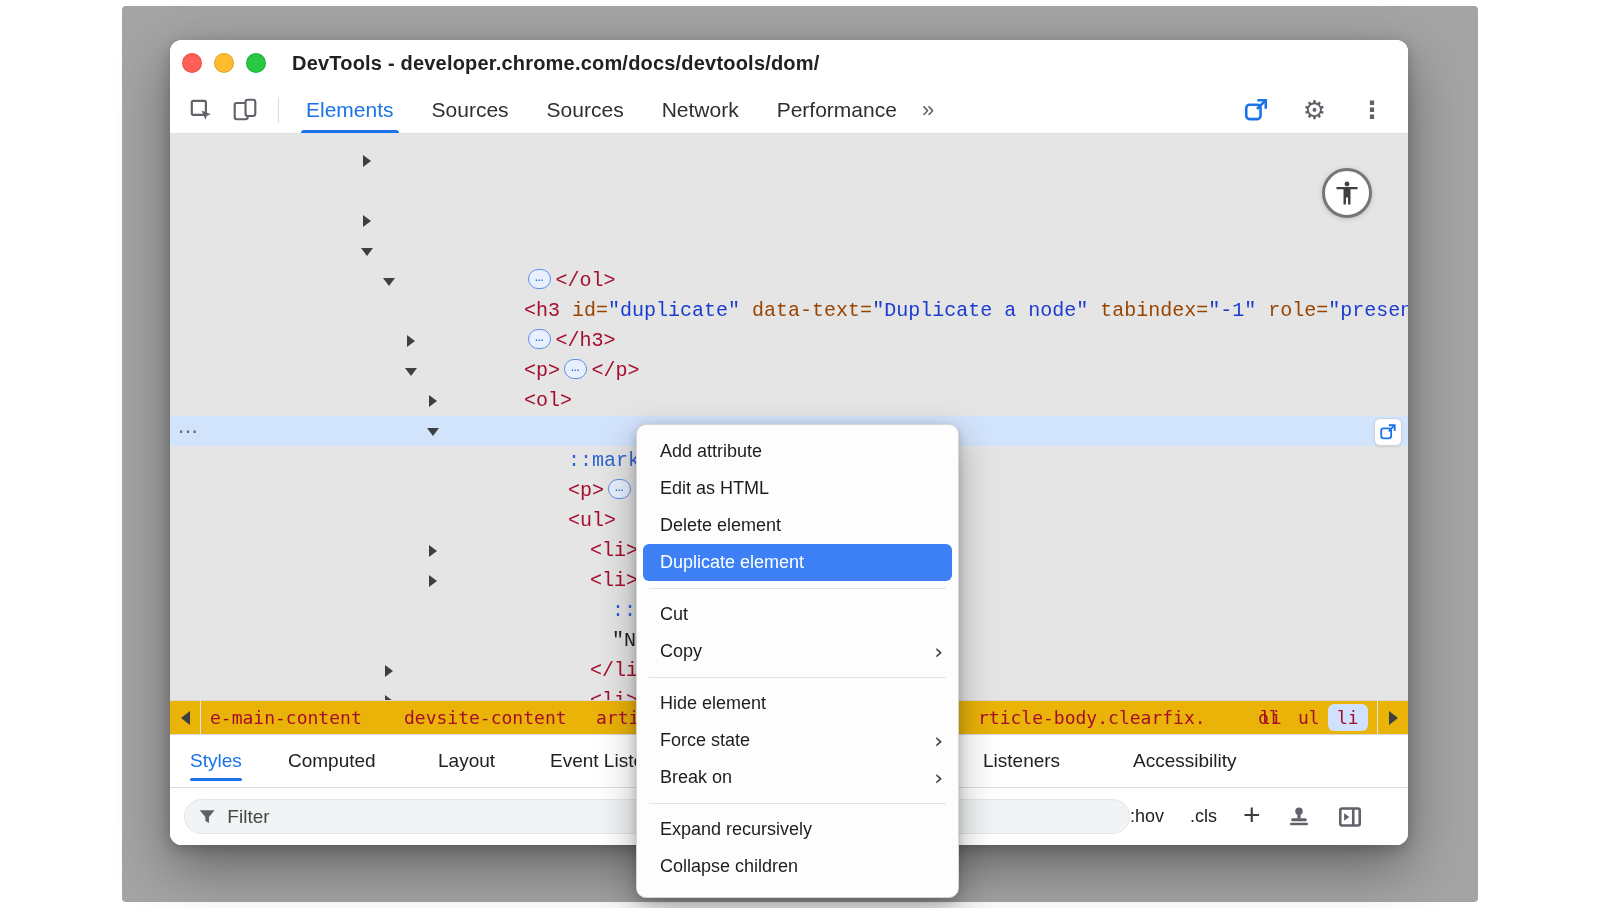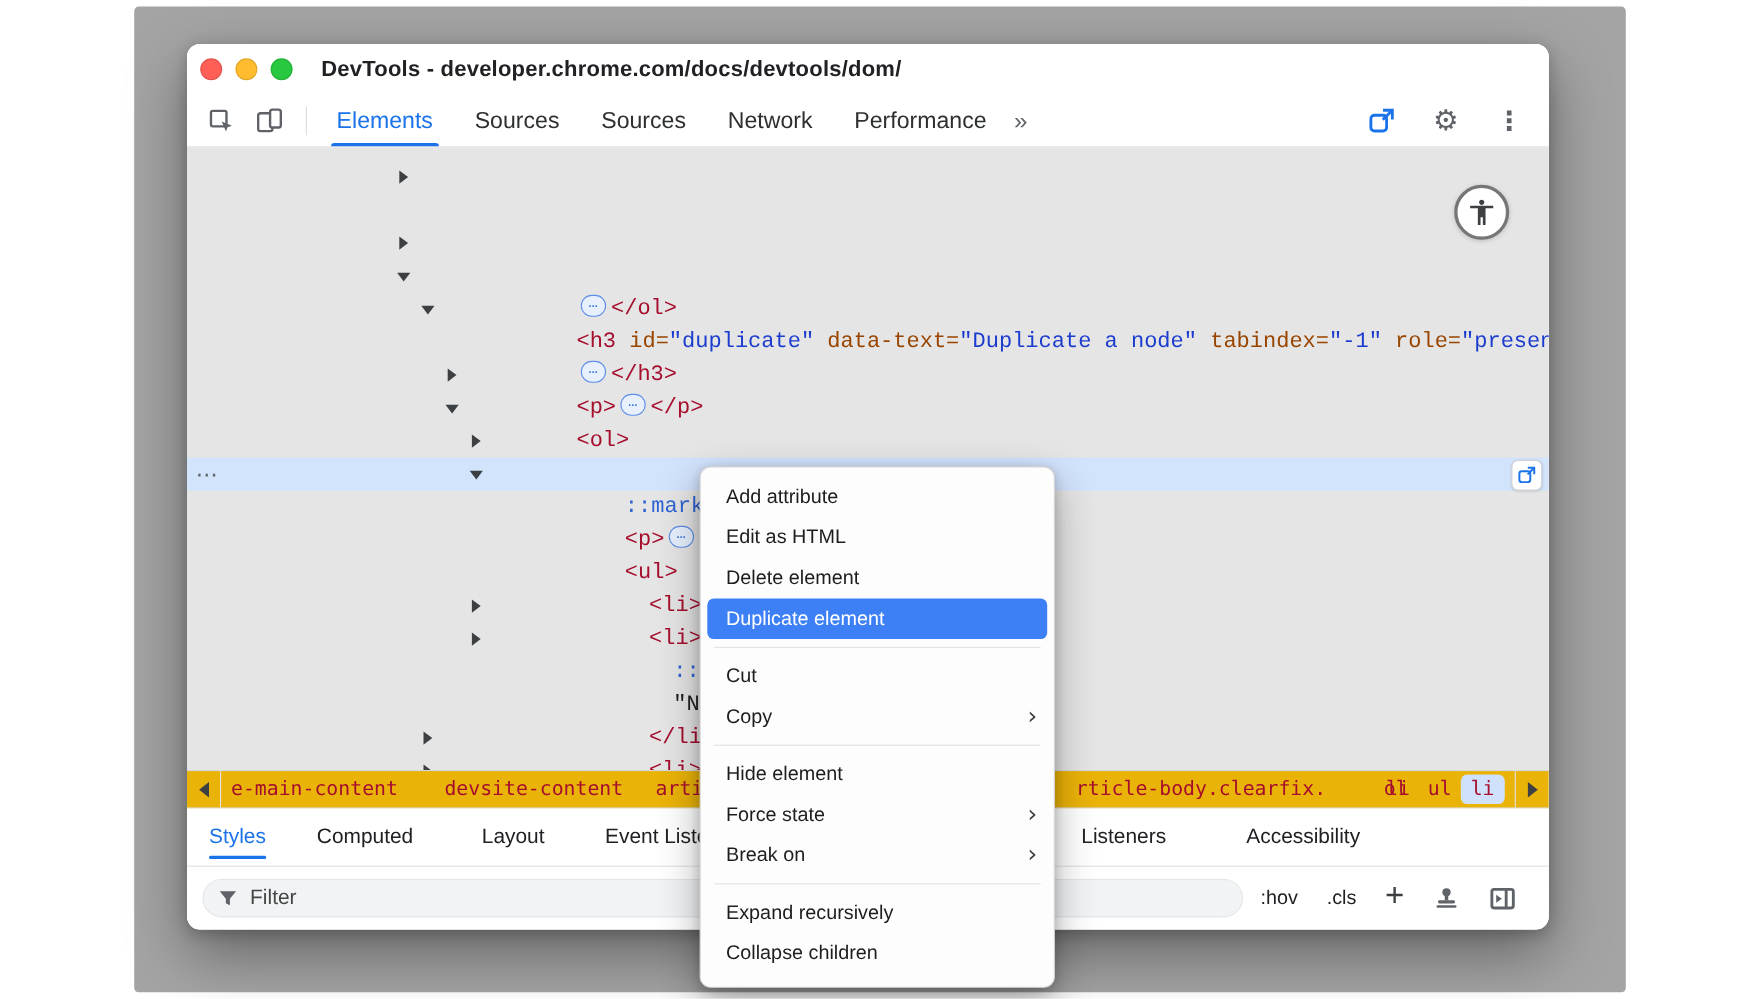--- a/index.html
+++ b/index.html
@@ -96,21 +96,21 @@
   .ptabs > div:nth-of-type(6){left:963px;}
   .ptab.active{color:#1a73e8;font-weight:500;}
   .ptab.active::after{content:"";position:absolute;left:0;right:0;bottom:6px;height:3px;background:#1a73e8;border-radius:3px;}
 
   
   .fbar{position:absolute;left:0;right:0;bottom:0;height:57px;background:#fff;display:flex;align-items:center;padding:0 14px;box-sizing:border-box;}
   .finput{width:946px;box-sizing:border-box;height:35px;border-radius:18px;background:#f1f3f4;border:1px solid #e3e6e9;
           display:flex;align-items:center;padding:0 13px;gap:9px;}
   .finput input{border:none;outline:none;background:transparent;font-family:"Liberation Sans",sans-serif;font-size:19px;color:#202124;width:100%;}
   .finput input::placeholder{color:#444746;opacity:1;}
-  .fright{display:flex;align-items:center;margin-left:16px;gap:26px;color:#202124;font-size:18px;}
+  .fright{display:flex;align-items:center;margin-left:0;gap:26px;color:#202124;font-size:18px;}
   .plus{font-size:30px;font-weight:300;color:#3c4043;line-height:1;margin-top:-3px;}
 
   
   .cmenu{position:absolute;left:636px;top:424px;width:323px;height:474px;background:#fdfdfd;border:1px solid #d6d6d6;
          border-radius:10px;box-shadow:0 14px 38px rgba(0,0,0,.30),0 3px 10px rgba(0,0,0,.18);overflow:hidden;
          padding-top:8px;box-sizing:border-box;font-size:18px;color:#1d1d1f;z-index:50;}
   .mi{height:37px;line-height:37px;padding:0 14px 0 23px;position:relative;white-space:nowrap;}
   .mi.hl{background:#3d80f6;color:#fff;margin:0 6px;padding-left:17px;border-radius:6px;}
   .mi.dis{color:#a9aeb4;}
   .msep{height:1px;background:#e2e2e4;margin:7px 12px;padding:0;overflow:hidden;line-height:0;}

